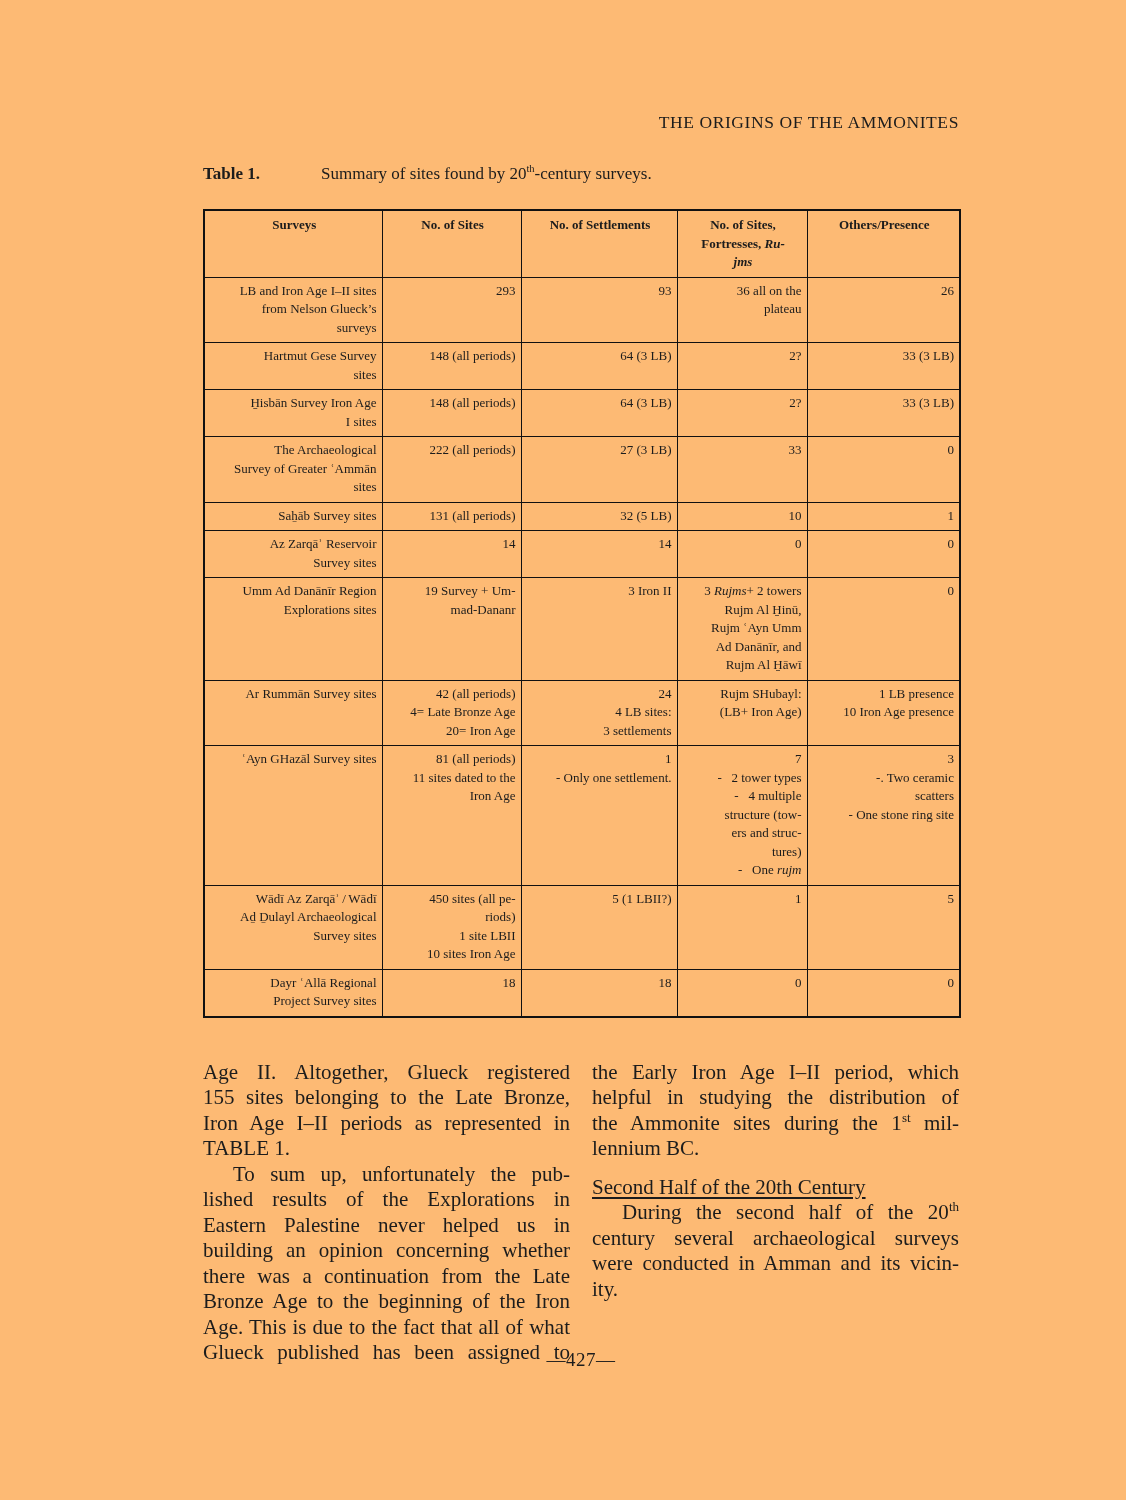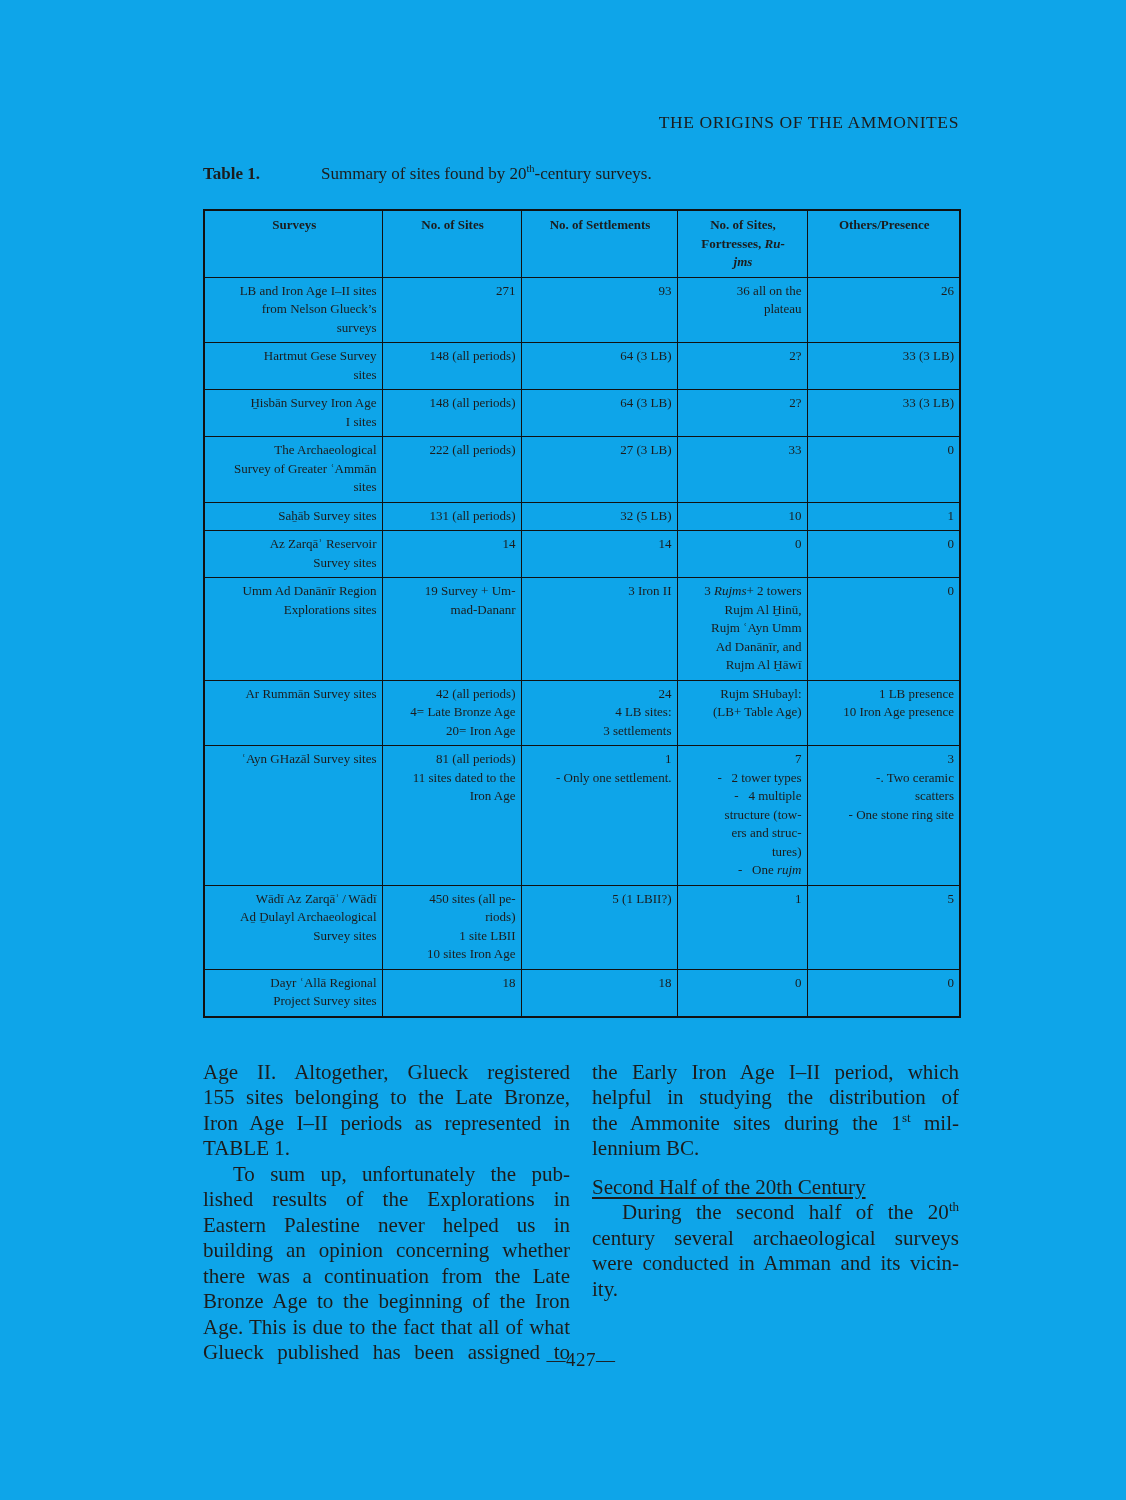--- a/index.html
+++ b/index.html
@@ -1,19 +1,19 @@
 <!DOCTYPE html>
 <html><head>
 <meta charset="utf-8">
 <style>
   html,body{margin:0;padding:0;background:#e8e8e8;}
   .page{
     position:relative;
     width:1126px;height:1500px;
-    background:#0ea5e9;
+    background:#fdba74;
     color:#1c1c1c;
     font-family:"Liberation Serif","DejaVu Serif",serif;
     overflow:hidden;
     margin:0 auto;
   }
   .content{margin:0 167px 0 203px;width:756px;}
   .running-head{
     padding-top:112px;
     text-align:right;
     font-size:17.5px;
@@ -100,21 +100,21 @@
           </tr>
       </thead>
       <tbody id="tbody-rows">
           <tr>
             <td>
               <div>LB and Iron Age I–II sites</div>
               <div>from Nelson Glueck’s</div>
               <div>surveys</div>
             </td>
             <td>
-              <div>271</div>
+              <div>293</div>
             </td>
             <td>
               <div>93</div>
             </td>
             <td>
               <div>36 all on the</div>
               <div>plateau</div>
             </td>
             <td>
               <div>26</div>
@@ -242,21 +242,21 @@
               <div>4= Late Bronze Age</div>
               <div>20= Iron Age</div>
             </td>
             <td>
               <div>24</div>
               <div>4 LB sites:</div>
               <div class="ind">3 settlements</div>
             </td>
             <td>
               <div>Rujm SHubayl:</div>
-              <div>(LB+ Table Age)</div>
+              <div>(LB+ Iron Age)</div>
             </td>
             <td>
               <div>1 LB presence</div>
               <div>10 Iron Age presence</div>
             </td>
           </tr>
           <tr>
             <td>
               <div>ʿAyn GHazāl Survey sites</div>
             </td>

